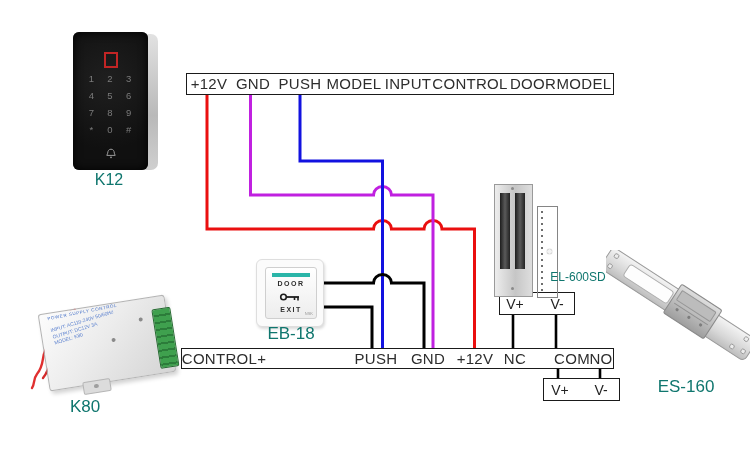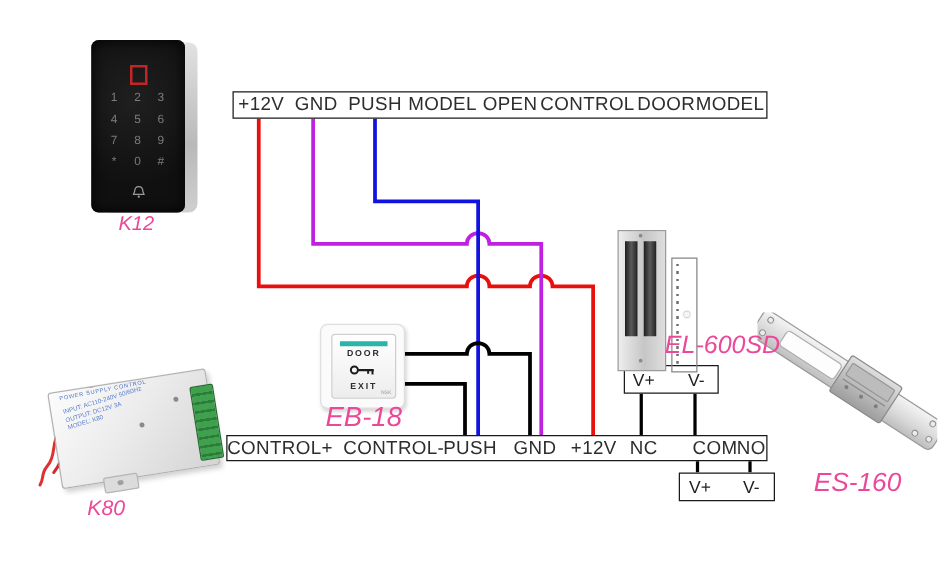--- a/index.html
+++ b/index.html
@@ -11,21 +11,21 @@
   .strip .t{position:absolute;top:50%;transform:translate(-50%,-52%);font-size:15px;
             letter-spacing:.3px;color:#2d2d2d;white-space:nowrap;}
   .top-strip{left:186px;top:73px;width:426px;height:20px;}
   .bottom-strip{left:181px;top:348px;width:431px;height:19px;text-decoration:underline;}
   
   .vbox{position:absolute;background:#fff;border:1.6px solid #1a1a1a;z-index:2;}
   .vbox .t{position:absolute;top:50%;transform:translate(-50%,-52%);font-size:14px;color:#222;}
   .vbox1{left:499px;top:292px;width:74px;height:21px;}
   .vbox2{left:543px;top:378px;width:75px;height:21px;}
   
-  .lbl{position:absolute;transform:translate(-50%,-50%);color:#ec4899;white-space:nowrap;z-index:3;font-style:italic;}
+  .lbl{position:absolute;transform:translate(-50%,-50%);color:#0f766e;white-space:nowrap;z-index:3;}
   
   .k12-wrap{position:absolute;left:73px;top:32px;width:86px;height:139px;z-index:2;}
   .k12-side{position:absolute;left:9px;top:2px;width:76px;height:136px;border-radius:7px;
             background:linear-gradient(180deg,#e2e2e2,#b9b9b9 60%,#cfcfcf);}
   .k12-face{position:absolute;left:0;top:0;width:75px;height:138px;border-radius:6px;
             background:radial-gradient(circle at 45% 35%,#1f1f1f,#101010 70%);
             box-shadow:inset 0 0 10px #000;}
   .k12-led{position:absolute;left:50%;top:20px;transform:translateX(-50%);
            width:10px;height:12px;border:2.5px solid #c22525;}
   .k12-keys{position:absolute;left:9px;top:42px;width:56px;display:grid;
@@ -91,29 +91,28 @@
     <path fill="none" stroke-width="2.6" d="M556,313 V348" stroke="#000000"></path>
     <path fill="none" stroke-width="2.6" d="M558,367 V378" stroke="#000000"></path>
     <path fill="none" stroke-width="2.6" d="M600,367 V378" stroke="#000000"></path>
   </svg>
 
   <div class="strip top-strip">
     <span class="t" style="left:22px">+12V</span>
     <span class="t" style="left:66px">GND</span>
     <span class="t" style="left:113px">PUSH</span>
     <span class="t" style="left:167px">MODEL</span>
-    <span class="t" style="left:221px">OPEN</span>
+    <span class="t" style="left:221px">INPUT</span>
     <span class="t" style="left:283px">CONTROL</span>
     <span class="t" style="left:346px">DOOR</span>
     <span class="t" style="left:397px">MODEL</span>
   </div>
 
   <div class="strip bottom-strip">
     <span class="t" style="left:42px">CONTROL+</span>
-    <span class="t" style="left:133px">CONTROL-</span>
     <span class="t" style="left:194px">PUSH</span>
     <span class="t" style="left:246px">GND</span>
     <span class="t" style="left:293px">+12V</span>
     <span class="t" style="left:333px">NC</span>
     <span class="t" style="left:390px">COM</span>
     <span class="t" style="left:419px">NO</span>
   </div>
 
   <div class="vbox vbox1">
     <span class="t" style="left:15px">V+</span>
@@ -178,32 +177,32 @@
       <svg width="24" height="10" viewBox="0 0 24 10" style="margin:1px 0 0 0">
         <circle cx="4.5" cy="5" r="2.8" fill="none" stroke="#1c1c1c" stroke-width="1.6"></circle>
         <line x1="7.5" y1="5" x2="20" y2="5" stroke="#1c1c1c" stroke-width="1.8"></line>
         <line x1="15.5" y1="5" x2="15.5" y2="8" stroke="#1c1c1c" stroke-width="1.6"></line>
         <line x1="19" y1="5" x2="19" y2="8.5" stroke="#1c1c1c" stroke-width="1.6"></line>
       </svg>
       <div class="eb18-word">EXIT</div>
       <div class="eb18-brand">NSK</div>
     </div>
   </div>
-  <div class="lbl" style="left:291px;top:334px;font-size:22px">EB-18</div>
+  <div class="lbl" style="left:291px;top:334px;font-size:17px">EB-18</div>
 
   <div class="maglock">
     <div class="mag-dot" style="left:16px;top:2px"></div>
     <div class="mag-slot" style="left:5px"></div>
     <div class="mag-slot" style="left:20px"></div>
     <div class="mag-dot" style="left:16px;bottom:6px"></div>
   </div>
   <div class="armature">
     <div class="arm-dot"></div>
   </div>
-  <div class="lbl" style="left:578px;top:277px;font-size:20px">EL-600SD</div>
+  <div class="lbl" style="left:578px;top:277px;font-size:12px">EL-600SD</div>
 
   <div class="es160">
     <svg width="146" height="114" viewBox="0 0 146 114">
       <defs>
         <linearGradient id="sg" x1="0" y1="0" x2="0" y2="1">
           <stop offset="0" stop-color="#f4f4f4"></stop>
             <stop offset="0.6" stop-color="#d7d7d7"></stop>
           <stop offset="1" stop-color="#bdbdbd"></stop>
         </linearGradient>
         <linearGradient id="dg" x1="0" y1="0" x2="0" y2="1">
@@ -221,15 +220,15 @@
         <circle cx="140" cy="61" r="2.3" fill="#ececec" stroke="#8f8f8f" stroke-width="0.8"></circle>
         <rect x="64" y="36" width="48" height="34" rx="2" fill="url(#dg)" stroke="#8a8a8a"></rect>
         <rect x="68" y="41" width="40" height="11" rx="1" fill="#bcbcbc" stroke="#979797"></rect>
         <circle cx="74" cy="60" r="1.6" fill="#7d7d7d"></circle>
         <circle cx="88" cy="60" r="1.6" fill="#7d7d7d"></circle>
         <circle cx="102" cy="60" r="1.6" fill="#7d7d7d"></circle>
         <line x1="68" y1="56" x2="108" y2="56" stroke="#8f8f8f" stroke-width="1"></line>
       </g>
     </svg>
   </div>
-  <div class="lbl" style="left:686px;top:387px;font-size:21px">ES-160</div>
+  <div class="lbl" style="left:686px;top:387px;font-size:17px">ES-160</div>
 
 </div>
 
 </body></html>

